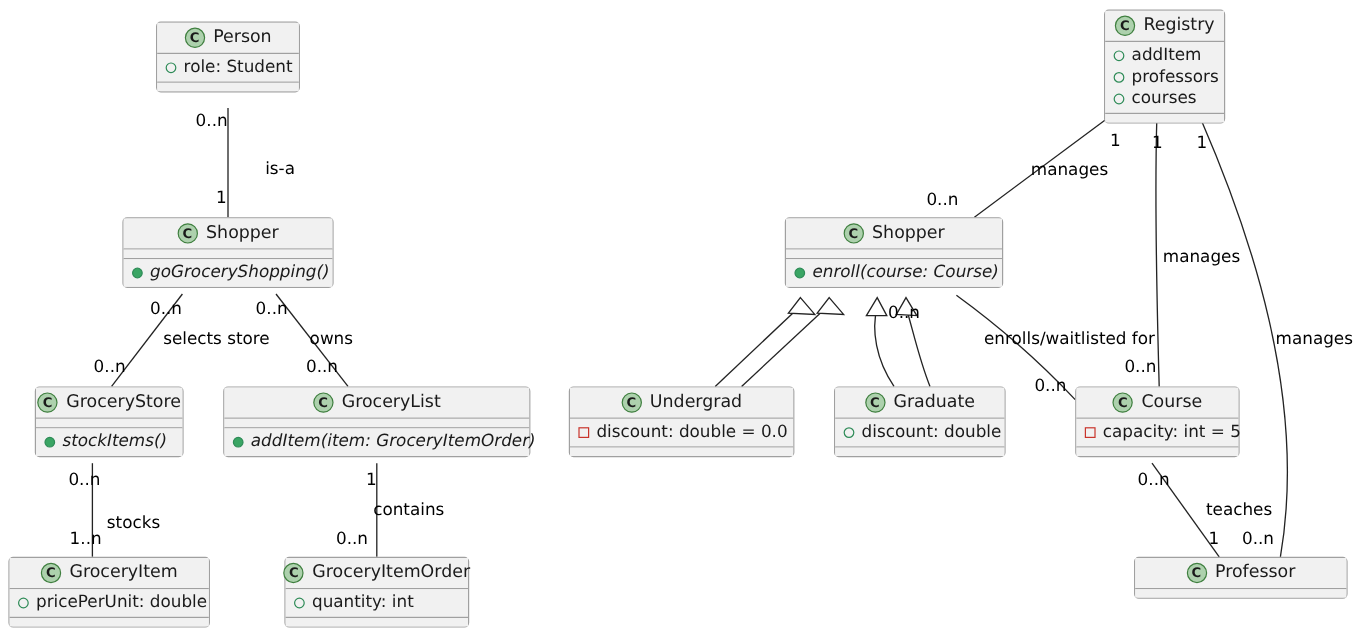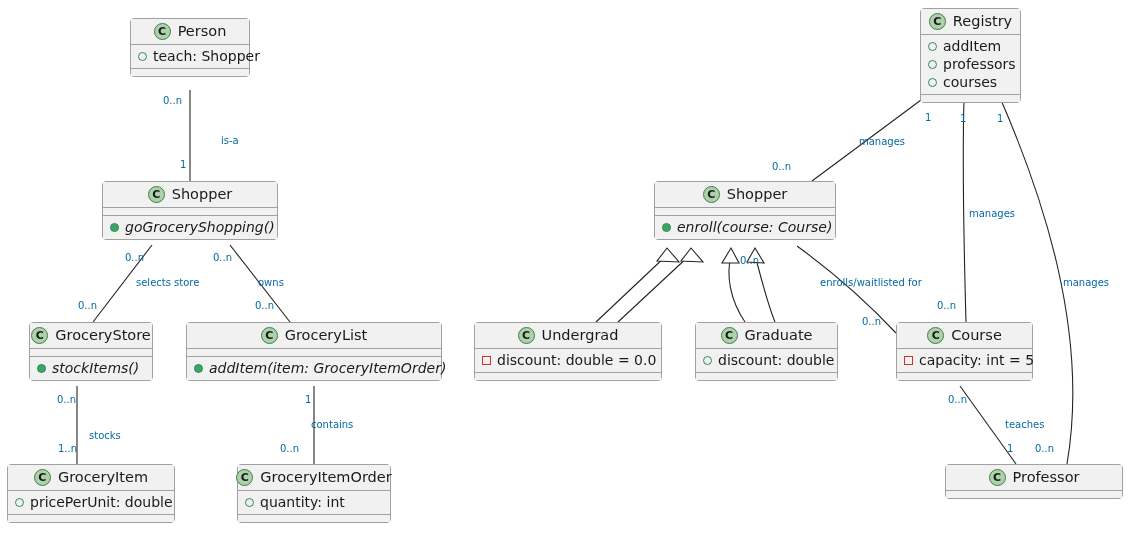--- a/index.html
+++ b/index.html
@@ -102,22 +102,22 @@
     border: 1.3px solid #2e8b57;
     border-radius: 50%;
     background: #3aa564;
   }
   .vis.square-open {
     border: 1.3px solid #c9342b;
     background: transparent;
   }
   .edge-label {
     position: absolute;
-    font-size: 10px;
-    color: #0369a1;
+    font-size: 14px;
+    color: #000000;
     white-space: nowrap;
     line-height: 14px;
   }
 </style>
 </head>
 <body>
 
 <div id="diagram">
 
   <svg id="edges" viewBox="0 0 1133 533" xmlns="http://www.w3.org/2000/svg">
@@ -160,21 +160,21 @@
 
   <div id="class-boxes">
       <div class="uml-class" style="left: 130px; top: 18px; width: 120px;">
         <div class="cls-header">
           <span class="c-badge">C</span>
           <span class="cls-name">Person</span>
         </div>
         <div class="cls-section">
           <div class="member">
             <span class="vis circle-open"></span>
-            <span>teach: Shopper</span>
+            <span>role: Student</span>
           </div>
         </div>
         <div class="cls-section empty"></div>
       </div>
       <div class="uml-class" style="left: 102px; top: 181px; width: 176px;">
         <div class="cls-header">
           <span class="c-badge">C</span>
           <span class="cls-name">Shopper</span>
         </div>
         <div class="cls-section empty"></div>

